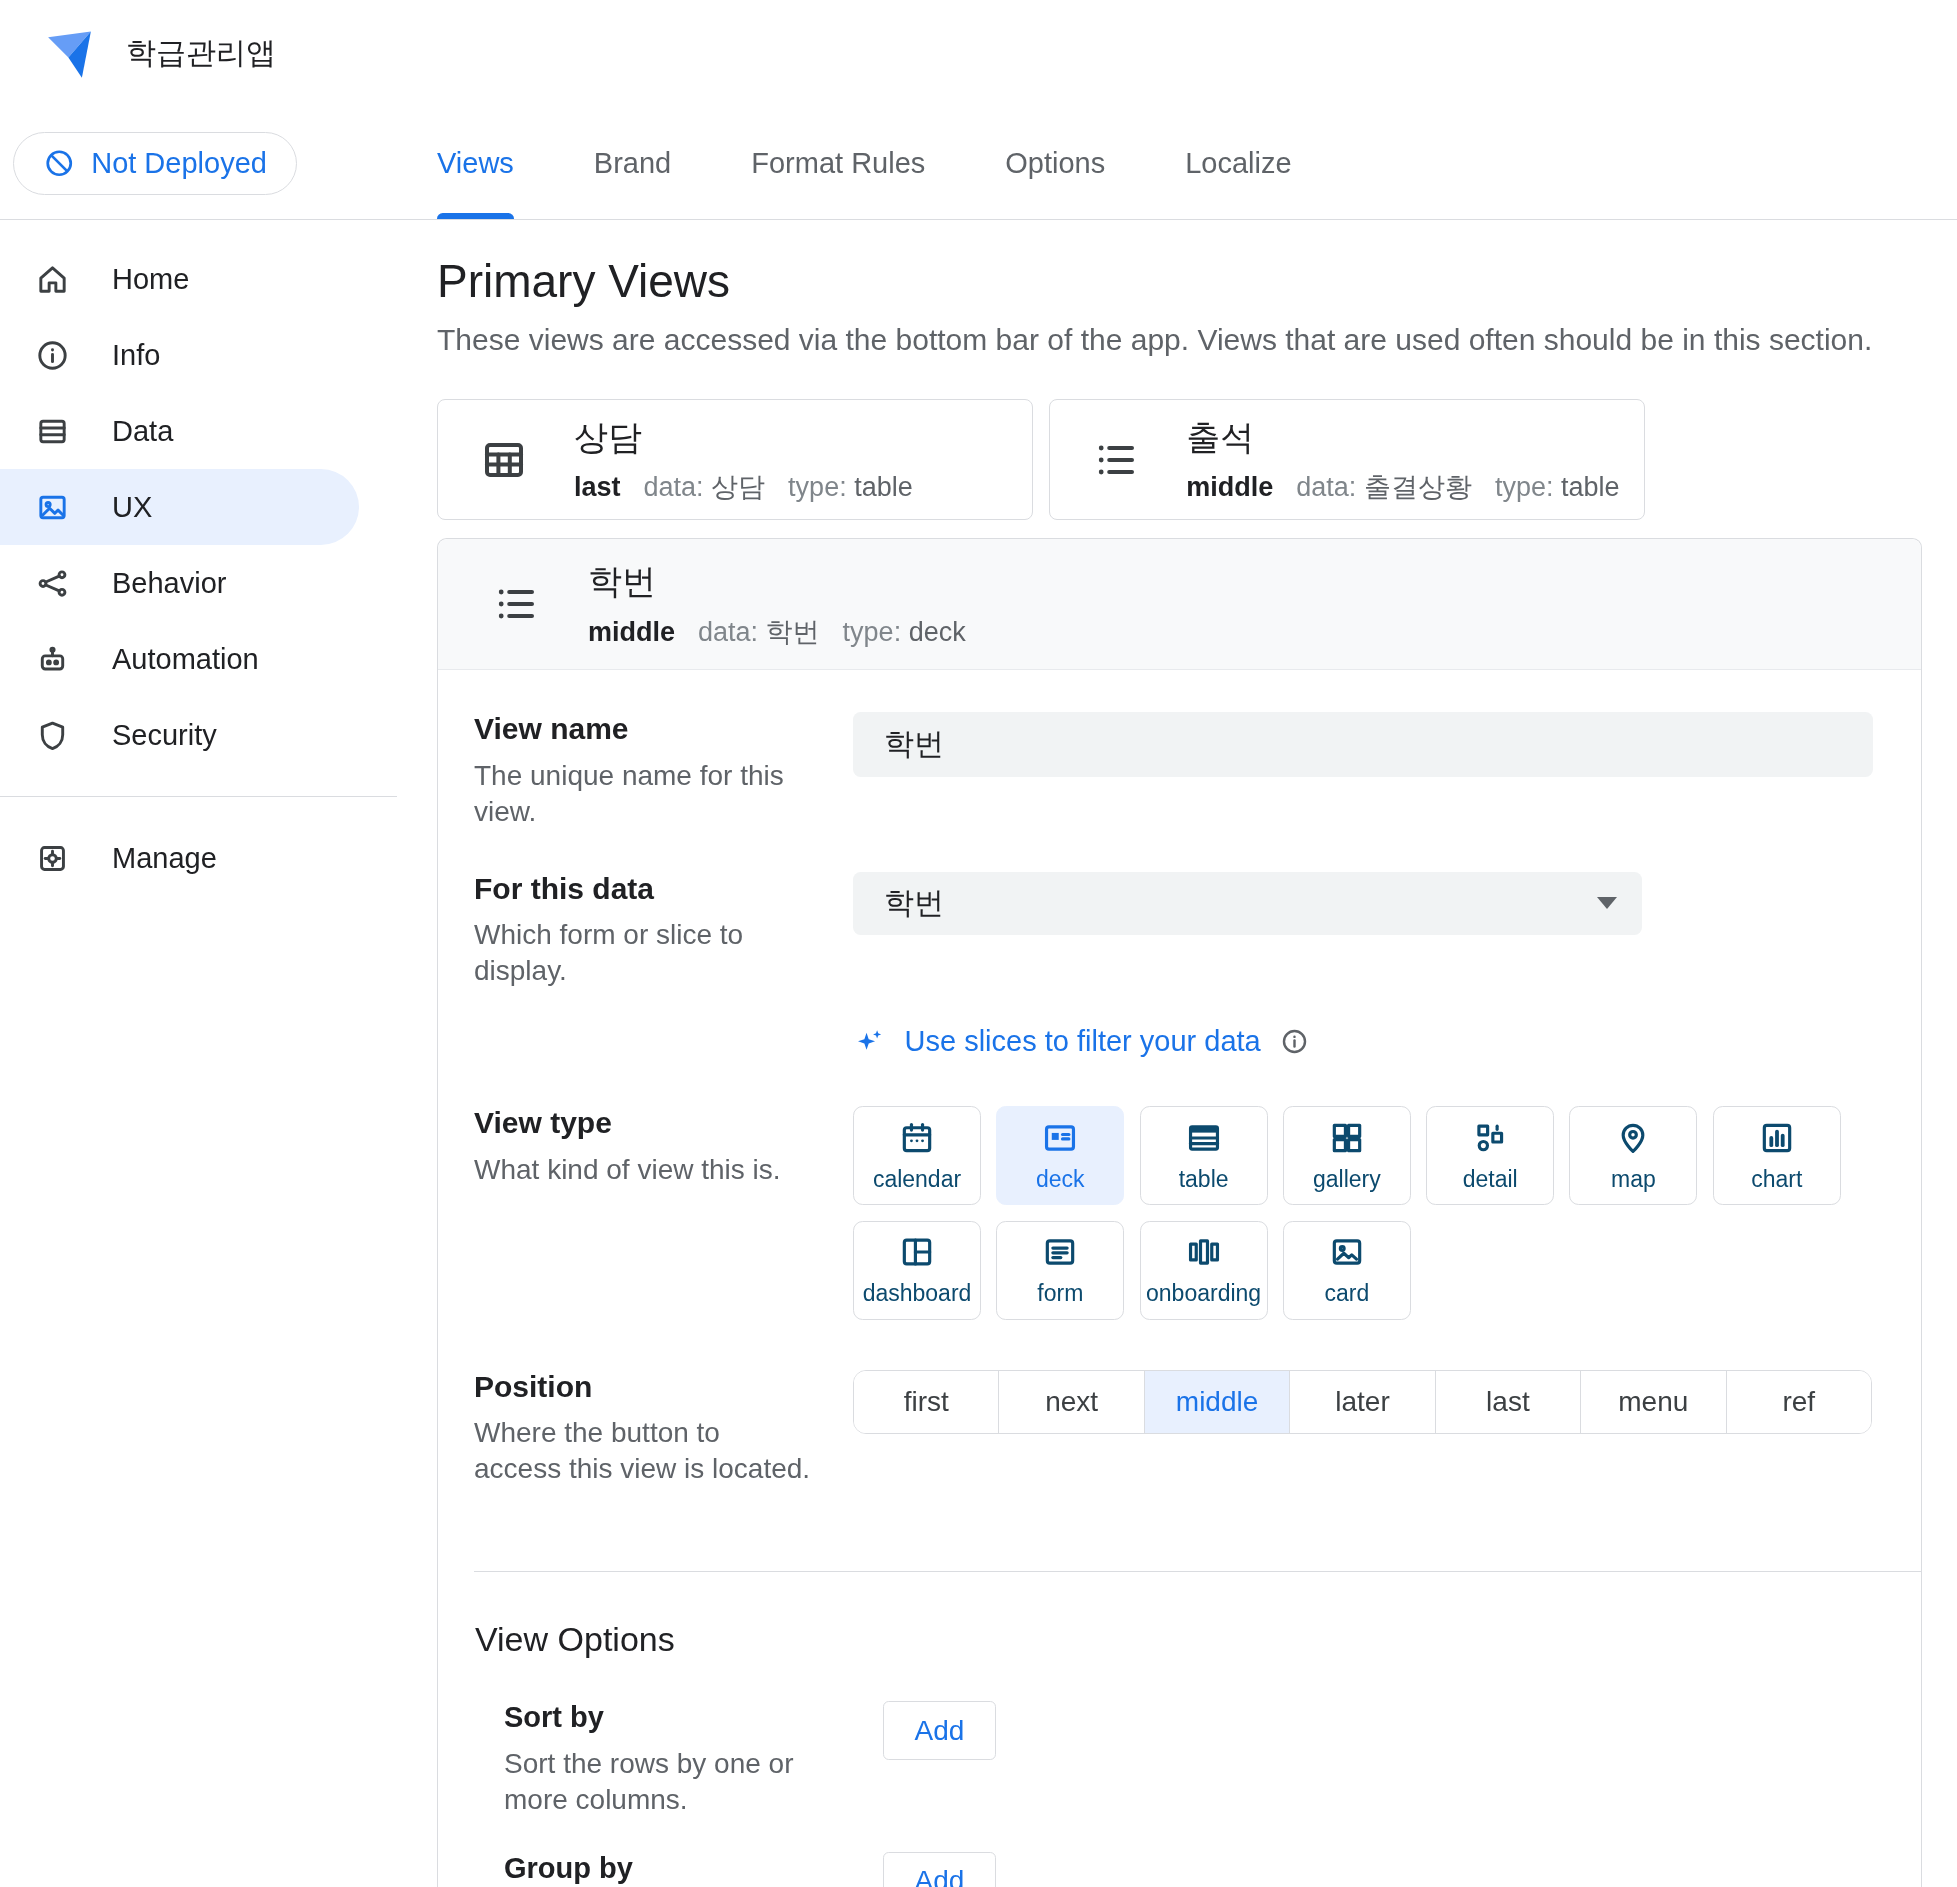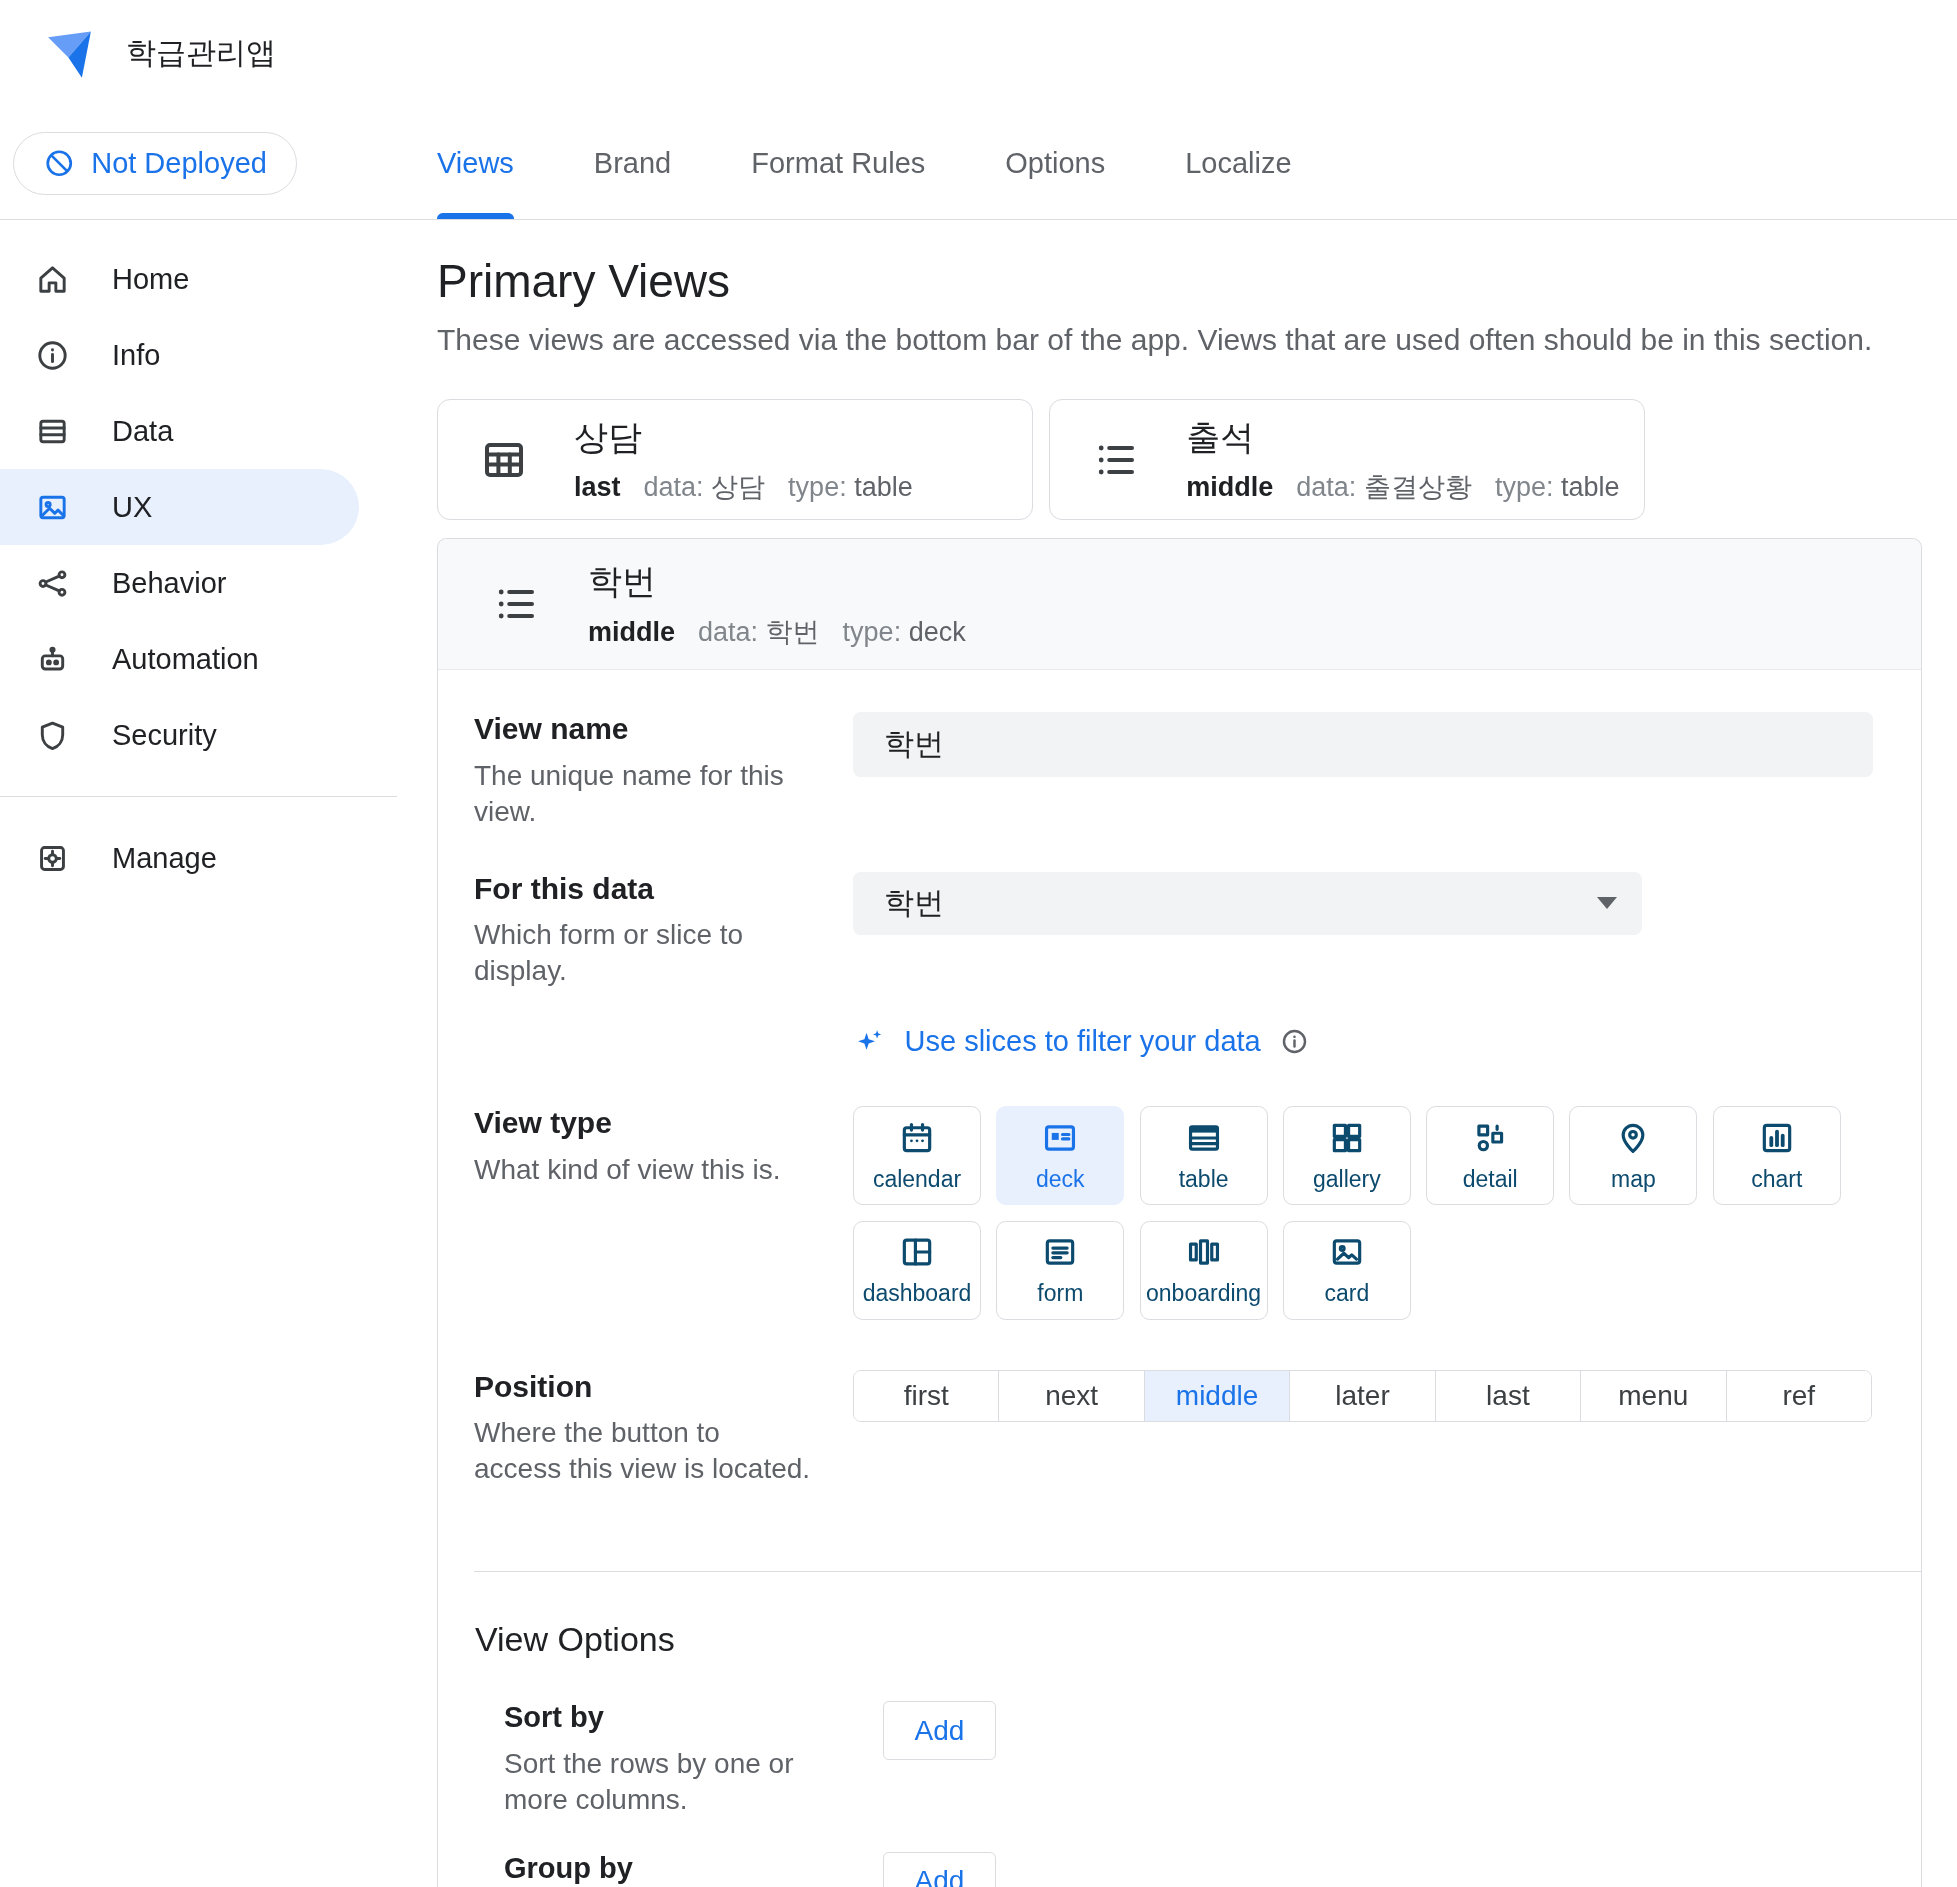--- a/index.html
+++ b/index.html
@@ -37,21 +37,21 @@
 
   svg.icn, svg.vticon { stroke:currentColor; fill:none; stroke-width:2;
     stroke-linecap:round; stroke-linejoin:round; }
 
   
   .main { flex:1; padding-left:40px; overflow:hidden; }
   .page-title { font-size:46px; font-weight:400; margin-top:34px; }
   .subtitle { font-size:30px; color:#5f6368; margin-top:15.3px; }
 
   .cards-row { display:flex; gap:16.3px; margin-top:42px; }
-  .view-card { width:596px; height:121px; border:1px solid #dadce0; border-radius:13px;
+  .view-card { width:596px; height:121px; border:1px solid #dadce0; border-radius:8px;
     display:flex; align-items:center; padding-left:42px; gap:46px; background:#fff; cursor:pointer; }
   .cardicon { width:48px; height:48px; color:#3c4043; stroke:currentColor; fill:none;
     stroke-width:2; stroke-linecap:round; stroke-linejoin:round; flex-shrink:0; }
   .vc-title { font-size:34px; color:#202124; }
   .vc-meta { display:flex; gap:23px; margin-top:8.6px; font-size:27px; align-items:baseline; }
   .vc-pos { font-weight:700; color:#202124; }
   .vc-dim { color:#80868b; }
   .vc-val { color:#5f6368; }
 
   
@@ -82,22 +82,22 @@
     stroke-linecap:round; cursor:pointer; }
 
   .vt-grid { display:flex; flex-wrap:wrap; gap:15.3px; width:994px; }
   .vt-btn { width:128px; height:99px; border:1px solid #dadce0; border-radius:9.6px;
     display:flex; flex-direction:column; align-items:center; justify-content:center;
     gap:9.6px; color:#0c4a6e; background:#fff; cursor:pointer; }
   .vt-btn svg { width:38px; height:38px; flex-shrink:0; }
   .vt-btn span { font-size:23px; }
   .vt-btn.selected { background:#e8f0fe; border-color:#e8f0fe; color:#1a73e8; }
 
-  .seg { display:flex; width:1019px; height:52px; border:1px solid #dadce0;
-    border-radius:8px; overflow:hidden; }
+  .seg { display:flex; width:1019px; height:64px; border:1px solid #dadce0;
+    border-radius:13px; overflow:hidden; }
   .seg-item { flex:1; display:flex; align-items:center; justify-content:center;
     font-size:28px; color:#3c4043; border-left:1px solid #dadce0; background:#fff; cursor:pointer; }
   .seg-item:first-child { border-left:none; }
   .seg-item.selected { background:#e8f0fe; color:#1a73e8; }
 
   .form-divider { height:1px; background:#dadce0; margin:84px 0 0 36px; }
   .vo-title { font-size:34px; font-weight:400; margin:48px 0 0 37px; }
 
   .opt-row { display:flex; margin-top:42px; padding-left:66px; align-items:flex-start; }
   .opt-text { width:379px; flex-shrink:0; padding-right:54px; }

